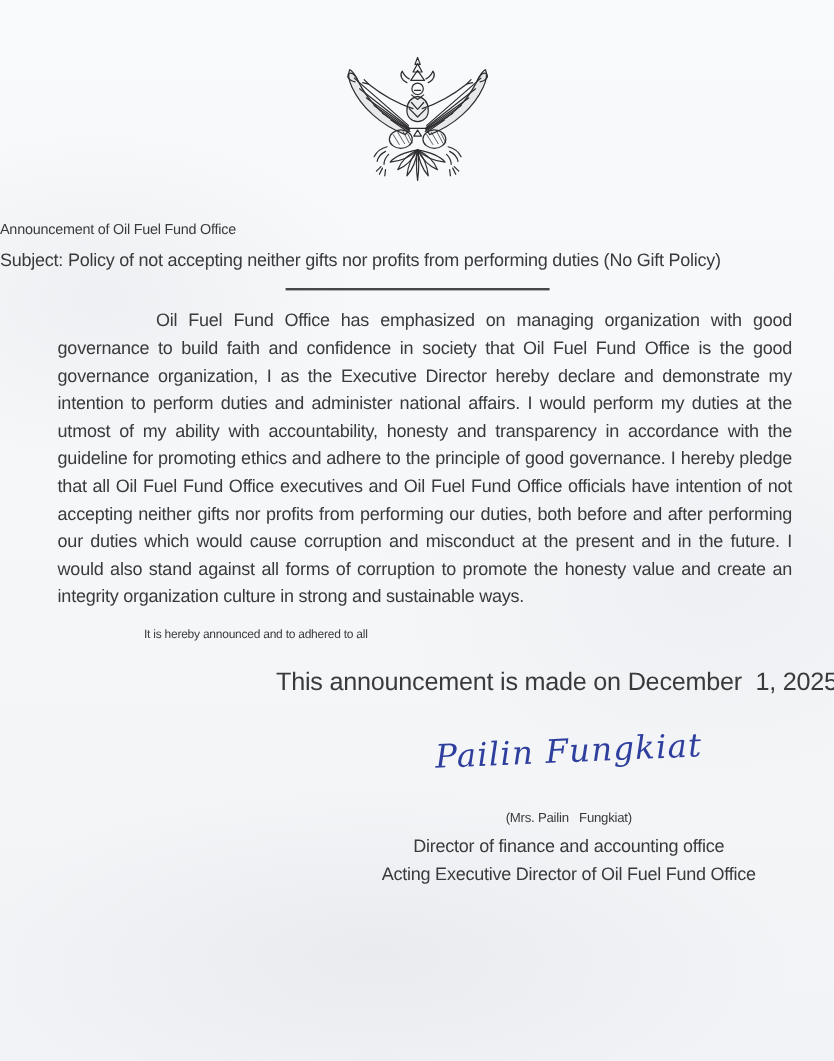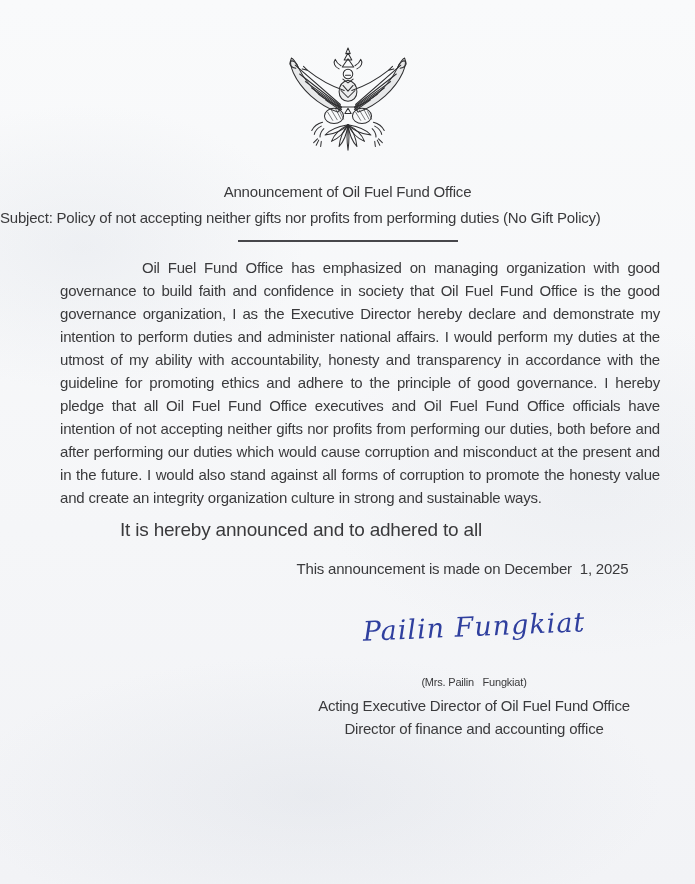--- a/index.html
+++ b/index.html
@@ -23,22 +23,21 @@
     color: #3a3a3c;
     letter-spacing: -0.2px;
   }
   .emblem {
     width: 140px;
     margin: 46px auto 0;
   }
   .emblem svg { display: block; width: 140px; height: 124px; }
   .title-1 {
     margin-top: 13px;
-    text-align: center;
-    font-size: 15px;
+    font-size: 12px;
     line-height: 17px;
   }
   .subject {
     margin-top: 9px;
     text-align: left;
     font-size: 15px;
     line-height: 17px;
   }
   .fiscal {
     margin-top: 10px;
@@ -46,37 +45,36 @@
     font-size: 15px;
     line-height: 17px;
   }
   .rule {
     width: 220px;
     margin: 14px auto 0;
     border-top: 2px solid #47474b;
     height: 0;
   }
   .body-par {
-    margin: 14px 35px 0 60px;
+    margin: 14px 35px 0 48px;
     font-size: 15px;
     line-height: 23px;
     text-align: justify;
     text-indent: 82px;
   }
   .closing {
     margin: 12px 0 0 120px;
-    font-size: 19px;
+    font-size: 10px;
     line-height: 17px;
   }
   .date-line {
     margin: 22px 0 16px 230px;
-    font-size: 15px;
+    font-size: 21px;
     line-height: 17px;
     white-space: pre;
-    text-align: center;
   }
   .sig-block {
     margin: 28px 0 0 253px;
     width: 442px;
     text-align: center;
   }
   .handwritten {
     font-family: "DejaVu Serif", serif;
     font-style: italic;
     font-size: 27px;
@@ -169,17 +167,17 @@
   <div class="rule"></div>
 
   <p class="body-par">Oil Fuel Fund Office has emphasized on managing organization with good governance to build faith and confidence in society that Oil Fuel Fund Office is the good governance organization, I as the Executive Director hereby declare and demonstrate my intention to perform duties and administer national affairs. I would perform my duties at the utmost of my ability with accountability, honesty and transparency in accordance with the guideline for promoting ethics and adhere to the principle of good governance. I hereby pledge that all Oil Fuel Fund Office executives and Oil Fuel Fund Office officials have intention of not accepting neither gifts nor profits from performing our duties, both before and after performing our duties which would cause corruption and misconduct at the present and in the future. I would also stand against all forms of corruption to promote the honesty value and create an integrity organization culture in strong and sustainable ways.</p>
 
   <div class="closing">It is hereby announced and to adhered to all</div>
   <div class="date-line">This announcement is made on December  1, 2025</div>
 
   <div class="sig-block">
     <div class="handwritten" id="handwritten-sig" style="color: rgb(47, 63, 158);">Pailin Fungkiat</div>
     <div class="sig-name">(Mrs. Pailin   Fungkiat)</div>
+    <div class="sig-title">Director of finance and accounting office</div>
     <div class="sig-title">Acting Executive Director of Oil Fuel Fund Office</div>
-    <div class="sig-title">Director of finance and accounting office</div>
   </div>
 
 </div>
 
 </body></html>

